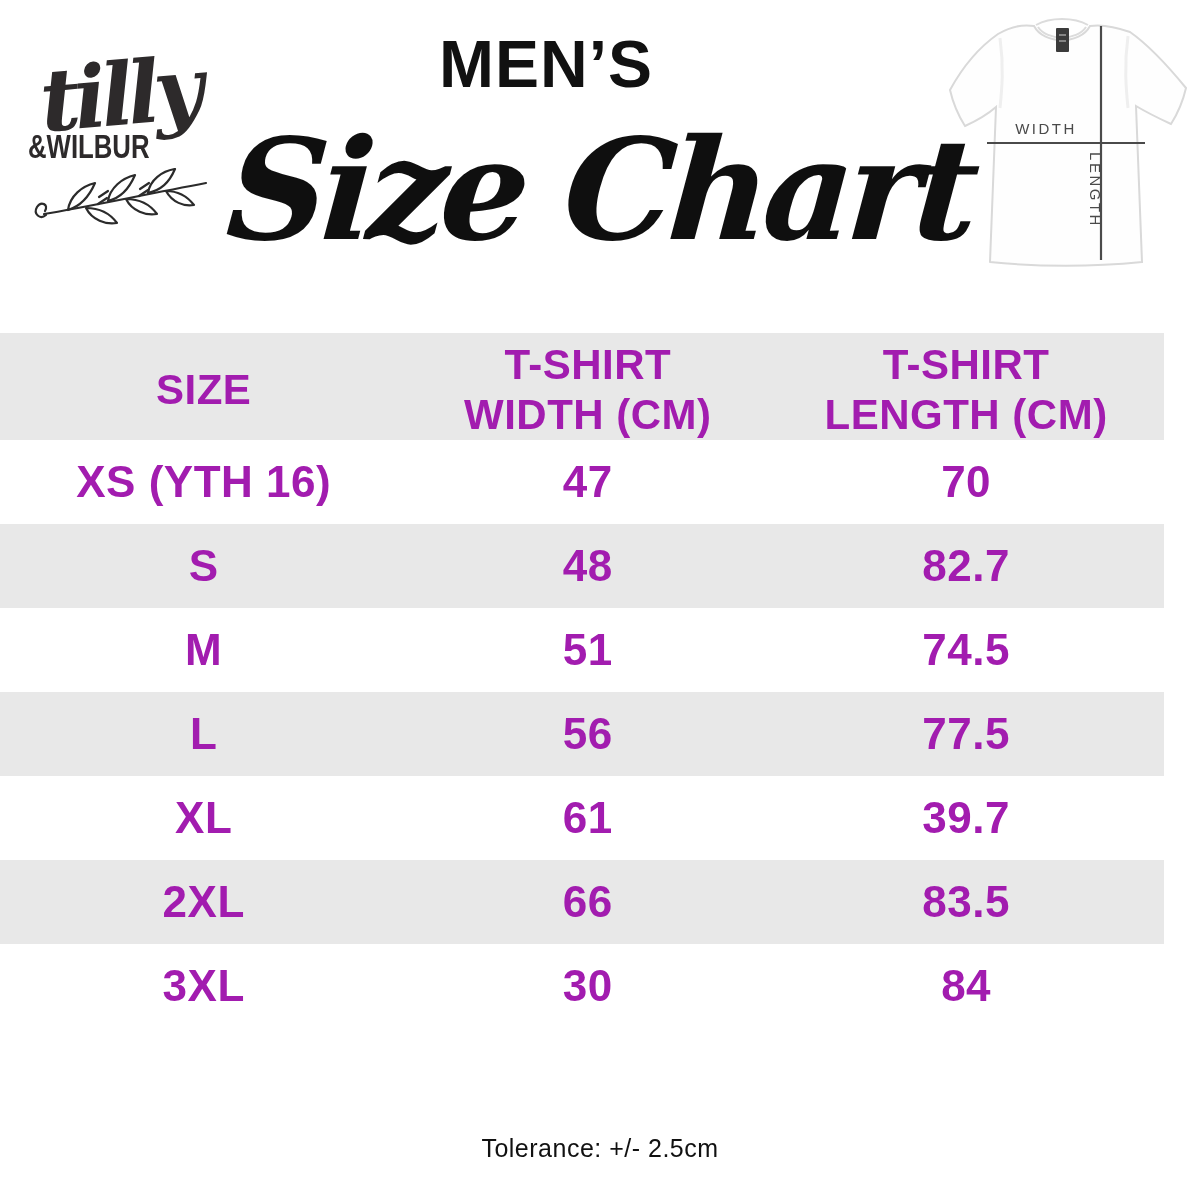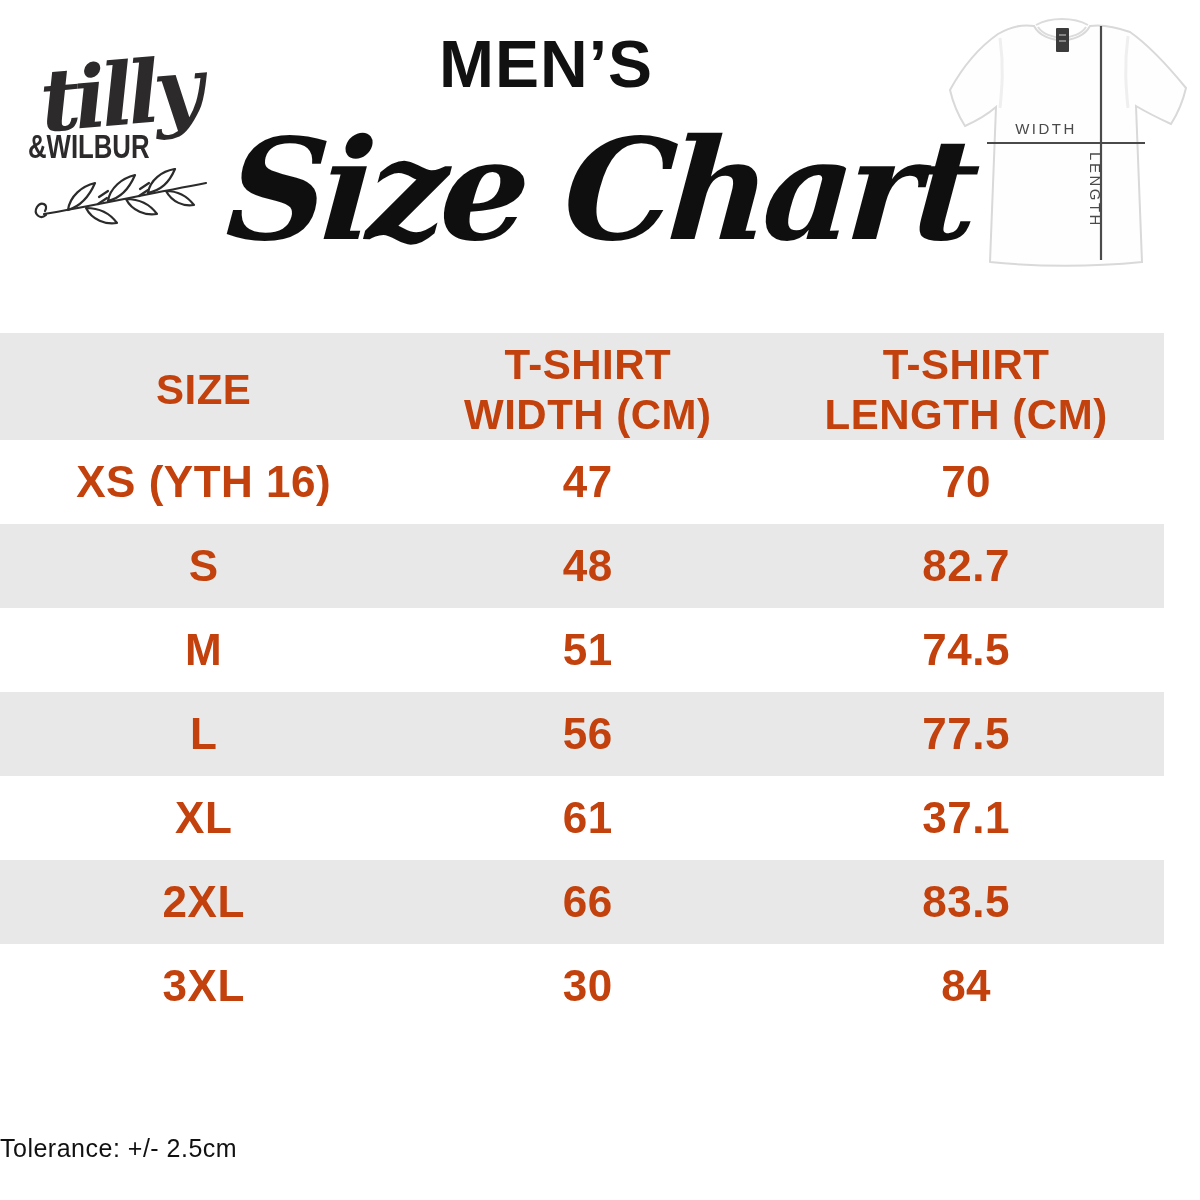--- a/index.html
+++ b/index.html
@@ -38,34 +38,34 @@
   .shirt .crease{fill:none;stroke:#efefef;stroke-width:3;}
   .shirt .mline{stroke:#4a4a4a;stroke-width:2.2;}
   .shirt text{
     font-family:"Liberation Sans",sans-serif;font-size:15px;letter-spacing:2.5px;
     fill:#4a4a4a;
   }
   
   .size-table{
     position:absolute;top:333px;left:0;width:1164px;
     border-collapse:collapse;table-layout:fixed;
-    font-weight:bold;color:#c2410c;
+    font-weight:bold;color:#a21caf;
   }
   .size-table thead tr{height:107px;background:#e8e8e8;}
   .size-table tbody tr{height:84px;}
   .size-table tbody tr:nth-child(even){background:#e8e8e8;}
   .size-table th,.size-table td{
     text-align:center;vertical-align:middle;padding:0;margin:0;
     font-size:44px;letter-spacing:0.5px;
   }
   .size-table th{font-size:42px;padding-top:6px;}
   .hline{display:block;line-height:1.18;}
   
   .tolerance{
-    position:absolute;top:1134px;left:0;width:1200px;text-align:left;
+    position:absolute;top:1134px;left:0;width:1200px;text-align:center;
     font-size:25px;letter-spacing:0.5px;color:#111;font-weight:normal;
   }
 </style>
 </head>
 <body>
 
 <div class="logo">
   <div class="logo-script">tilly</div>
   <div class="logo-caps">&amp;WILBUR</div>
   <svg class="branch" width="180" height="64" viewBox="0 0 180 64">
@@ -142,21 +142,21 @@
       <td>74.5</td>
     </tr>
     <tr>
       <td>L</td>
       <td>56</td>
       <td>77.5</td>
     </tr>
     <tr>
       <td>XL</td>
       <td>61</td>
-      <td>37.1</td>
+      <td>39.7</td>
     </tr>
     <tr>
       <td>2XL</td>
       <td>66</td>
       <td>83.5</td>
     </tr>
     <tr>
       <td>3XL</td>
       <td>30</td>
       <td>84</td>

